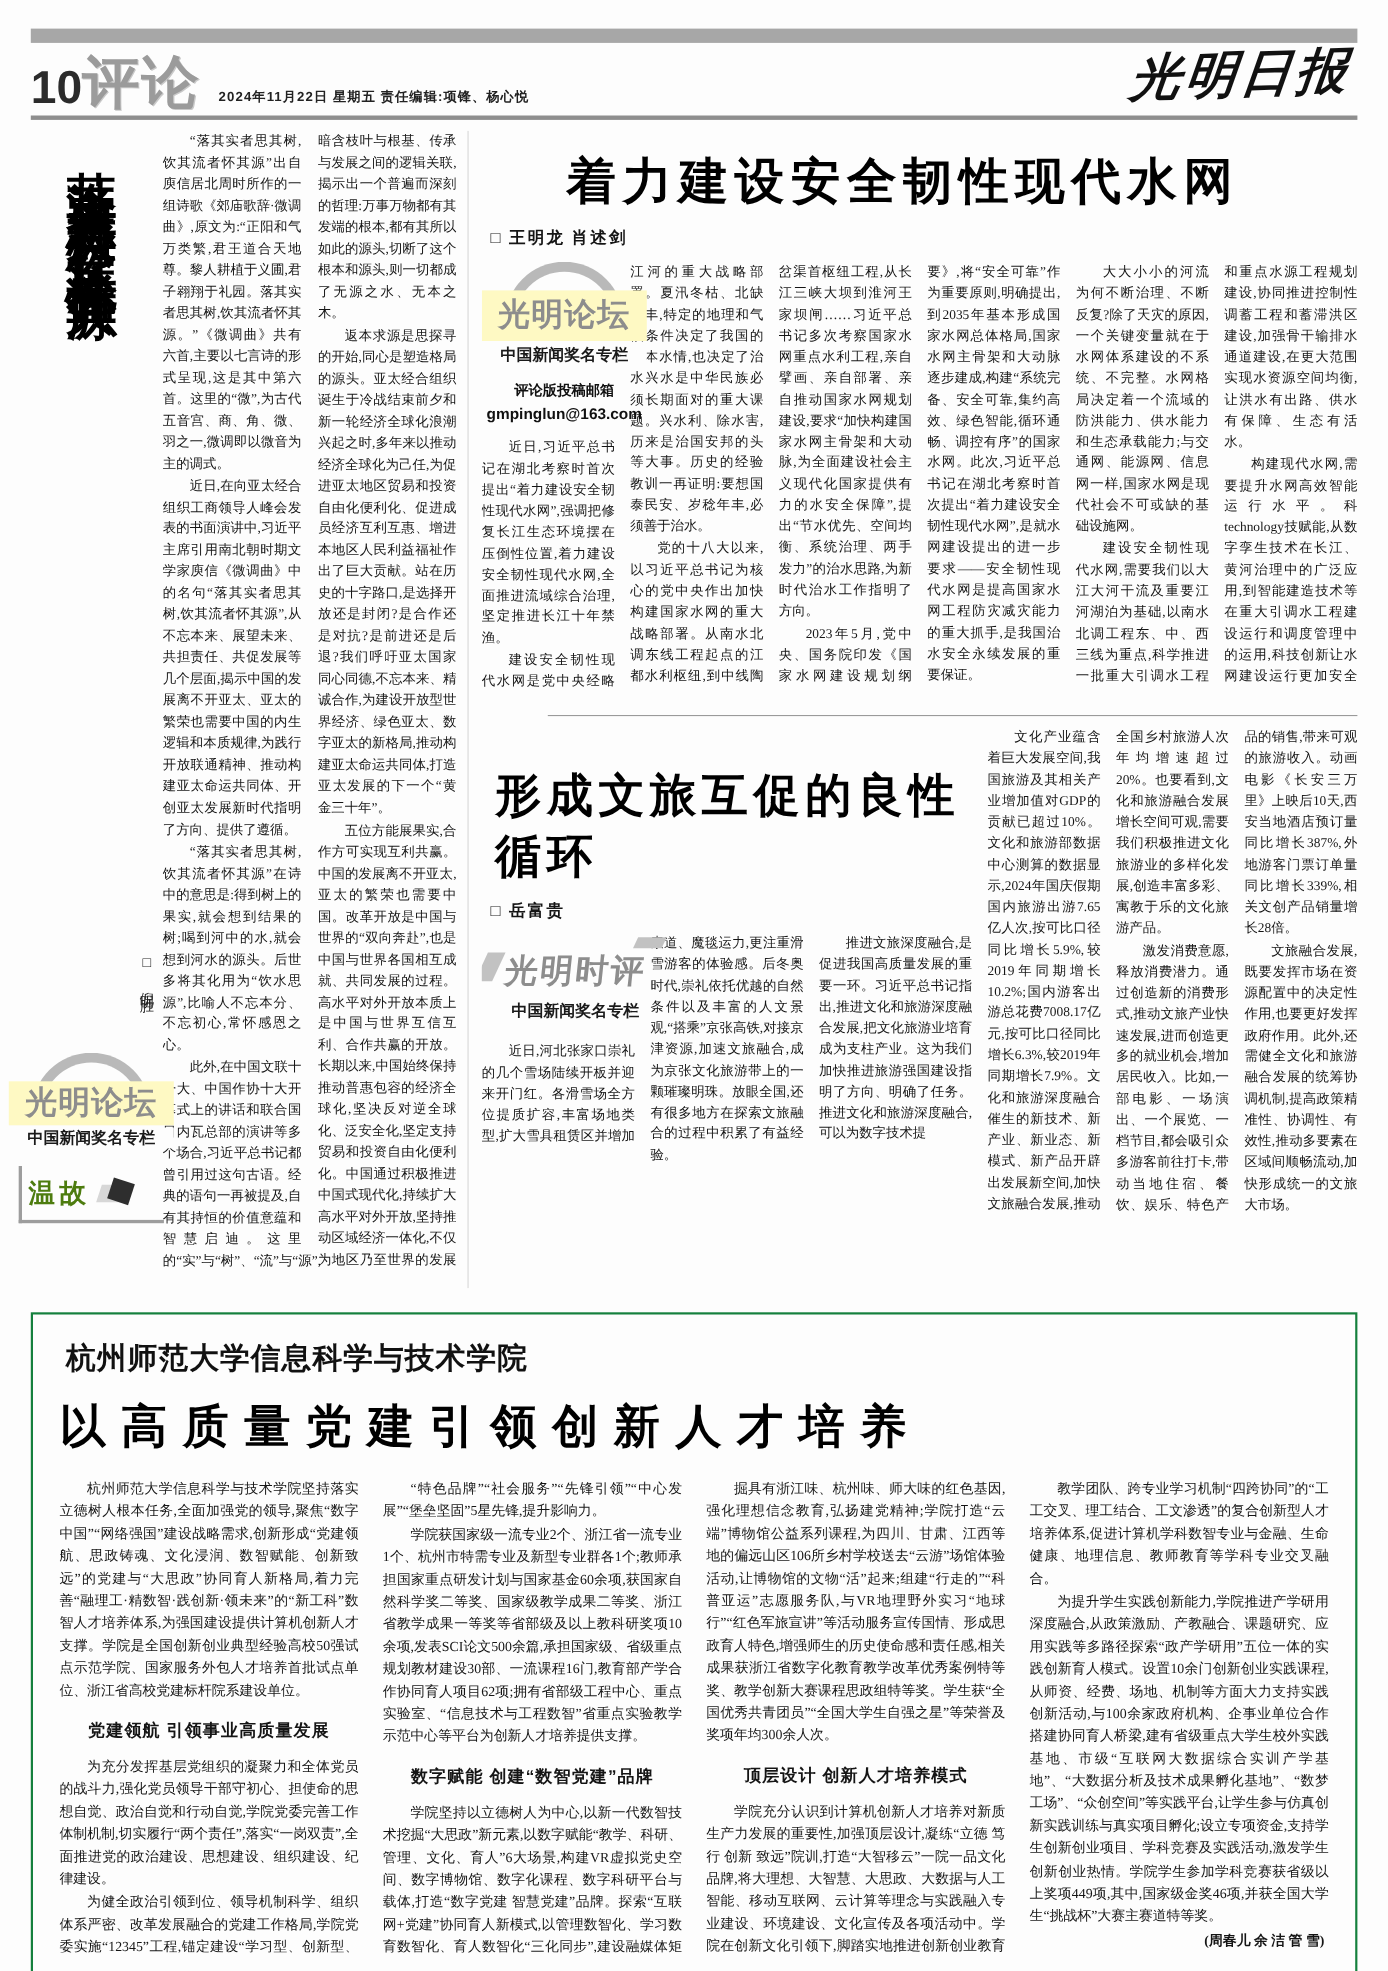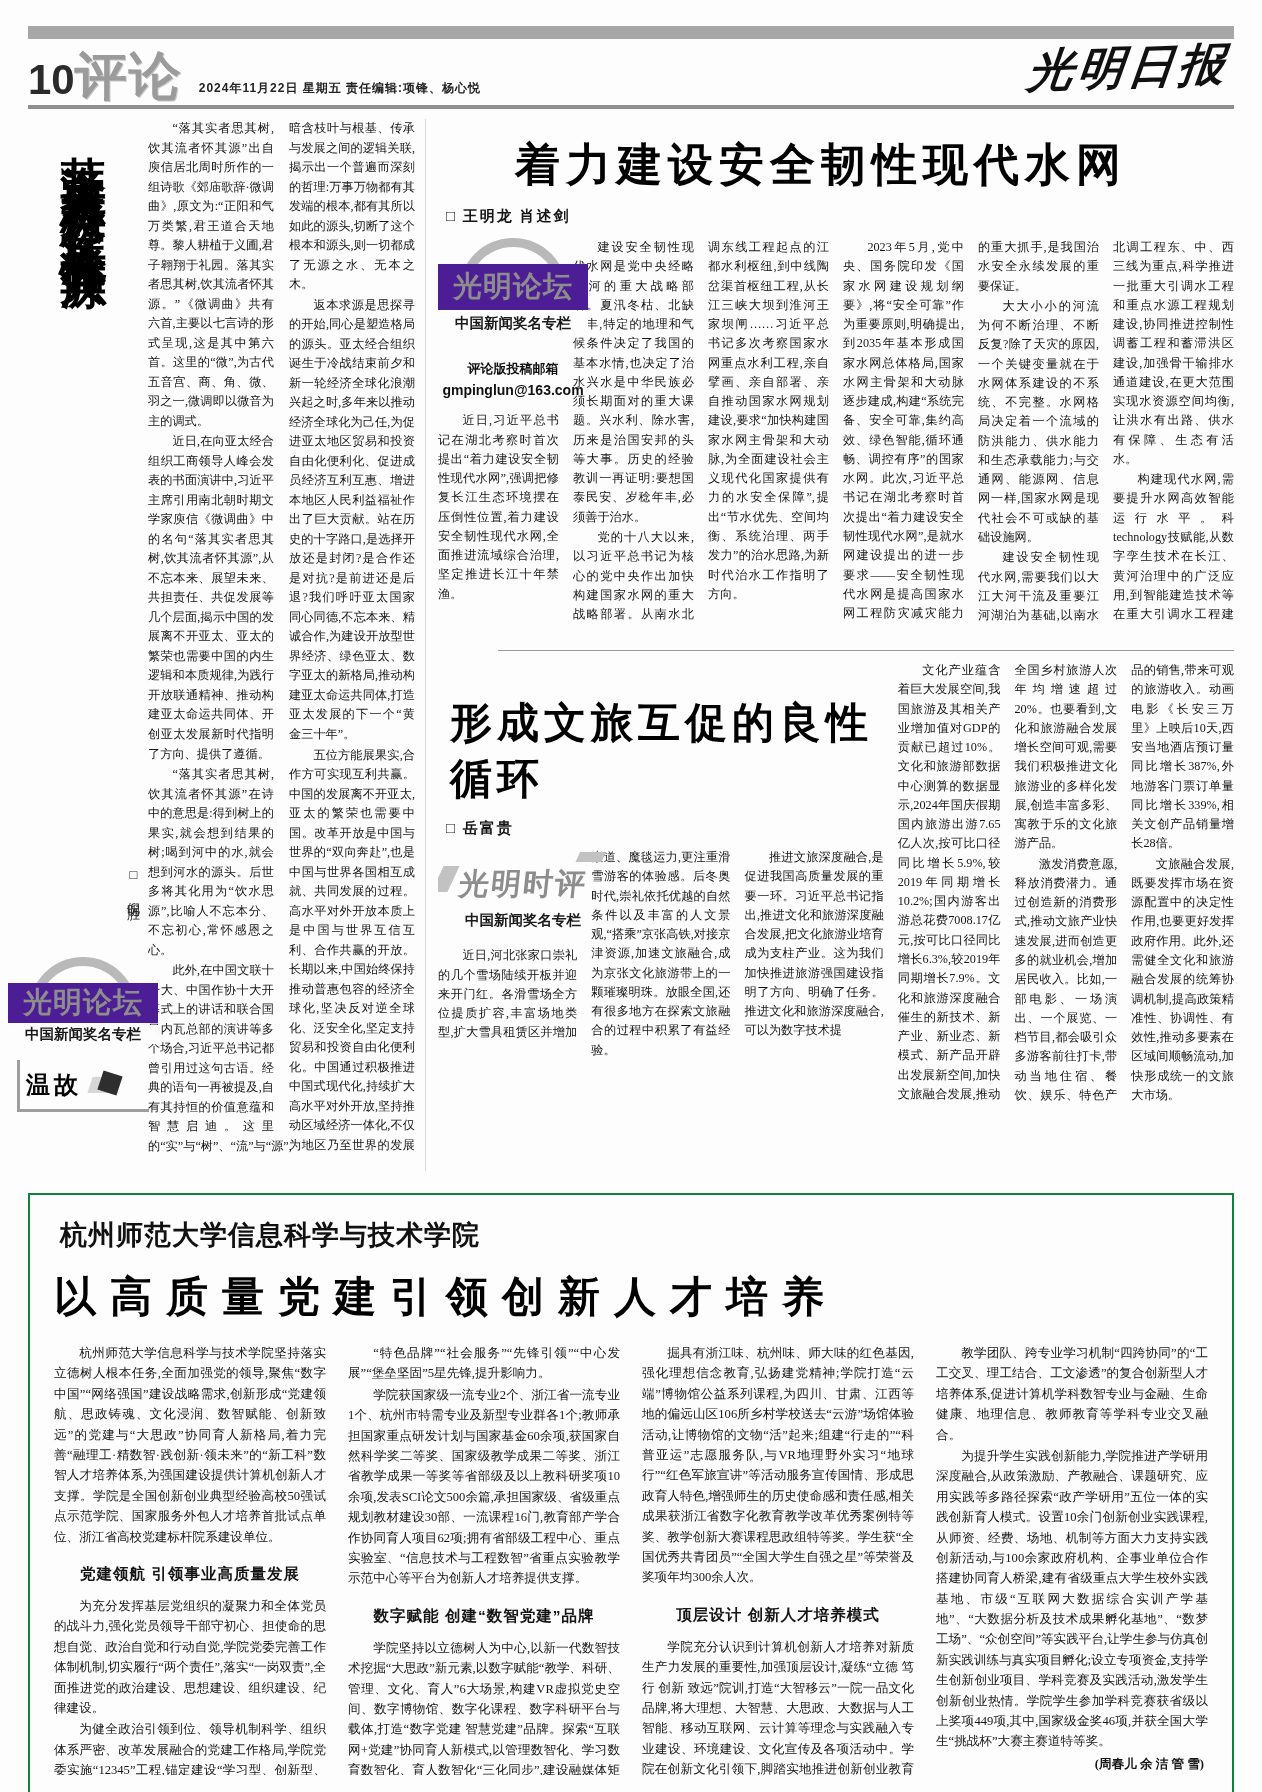--- a/index.html
+++ b/index.html
@@ -16,26 +16,26 @@
   .rule-heavy{margin:4px 28px 0 28px;border-top:4px solid #8e8e8e;}
 
   
   .main{display:flex;gap:12px;margin:10px 28px 0 28px;height:1052px;}
   .lzone{width:398px;display:flex;gap:10px;border-right:1px solid #d8d8d8;padding-right:10px;box-sizing:border-box;}
   .vcol{width:110px;position:relative;display:flex;flex-direction:column;align-items:center;}
   .vtitle{writing-mode:vertical-rl;font-size:46px;font-weight:900;line-height:1.05;letter-spacing:7px;height:832px;color:#000;}
   .vauthor{position:absolute;top:748px;right:-4px;writing-mode:vertical-rl;font-size:13px;letter-spacing:3px;color:#222;}
   .badge-forum{margin-top:6px;text-align:center;width:150px;position:relative;padding-top:26px;}
   .badge-forum .arc{position:absolute;top:0;left:50%;transform:translateX(-50%);width:108px;height:54px;border:9px solid #b9b9b9;border-bottom:none;border-top-left-radius:108px;border-top-right-radius:108px;box-sizing:border-box;}
-  .bf-title{position:relative;font-family:"Liberation Sans",sans-serif;font-size:29px;font-weight:900;color:#8d8d8d;letter-spacing:1px;background:#4c1d95;}
+  .bf-title{position:relative;font-family:"Liberation Sans",sans-serif;font-size:29px;font-weight:900;color:#8d8d8d;letter-spacing:1px;background:#fef9c3;}
   .bf-sub{position:relative;font-family:"Liberation Sans",sans-serif;font-size:14.5px;font-weight:900;color:#1a1a1a;margin-top:2px;background:#fdfdfd;}
-  .bf-mail-label{font-family:"Liberation Sans",sans-serif;font-size:13px;font-weight:700;color:#111;margin-top:24px;text-align:center;}
+  .bf-mail-label{font-family:"Liberation Sans",sans-serif;font-size:13px;font-weight:700;color:#111;margin-top:10px;text-align:center;}
   .bf-mail{font-family:"Liberation Sans",sans-serif;font-size:14px;font-weight:700;color:#111;}
   .badge-wengu{margin-top:16px;width:132px;height:52px;border-left:3px solid #9d9d9d;border-bottom:3px solid #9d9d9d;display:flex;align-items:center;justify-content:flex-start;padding:4px 6px;box-sizing:border-box;position:relative;}
-  .wg-text{font-size:24px;font-weight:900;color:#000000;letter-spacing:4px;font-family:Liberation Serif, serif;}
+  .wg-text{font-size:24px;font-weight:900;color:#4d7c0f;letter-spacing:4px;font-family:Liberation Serif, serif;}
   .wg-book{width:34px;height:24px;margin-left:8px;position:relative;}
   .wg-book:before{content:"";position:absolute;left:0;top:4px;width:26px;height:16px;background:#d7d7d7;transform:skewX(-18deg);}
   .wg-book:after{content:"";position:absolute;left:10px;top:0;width:20px;height:20px;background:#2e2e2e;transform:rotate(18deg);}
 
   .lbody{flex:1;column-count:2;column-gap:15px;font-size:12.2px;line-height:1.6;text-align:justify;overflow:hidden;height:100%;}
   p.para{margin:0 0 1px 0;text-indent:2em;}
 
   .rzone{flex:1;display:flex;flex-direction:column;min-width:0;}
   .wtitle{font-size:45px;font-weight:900;text-align:center;letter-spacing:6px;margin:16px 40px 0 10px;color:#000;}
   .byline{font-size:15px;font-weight:700;margin:12px 0 0 8px;letter-spacing:2px;}

